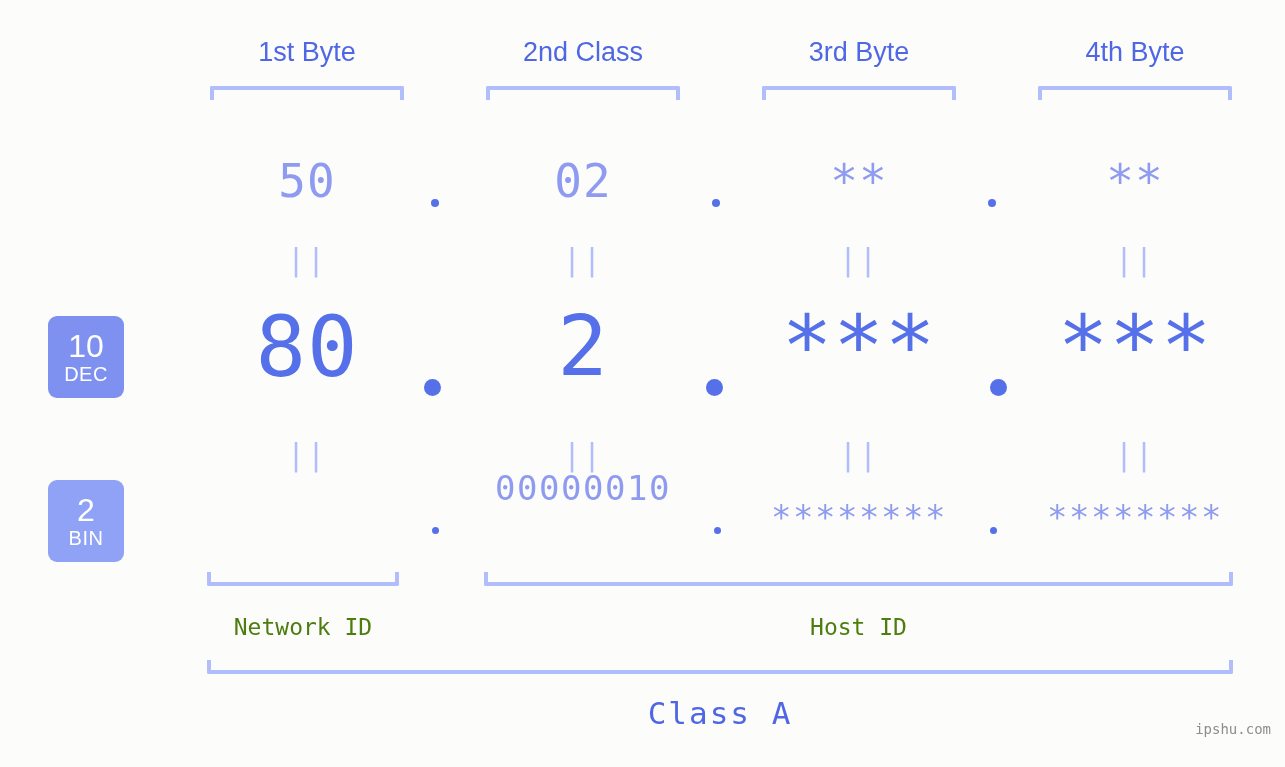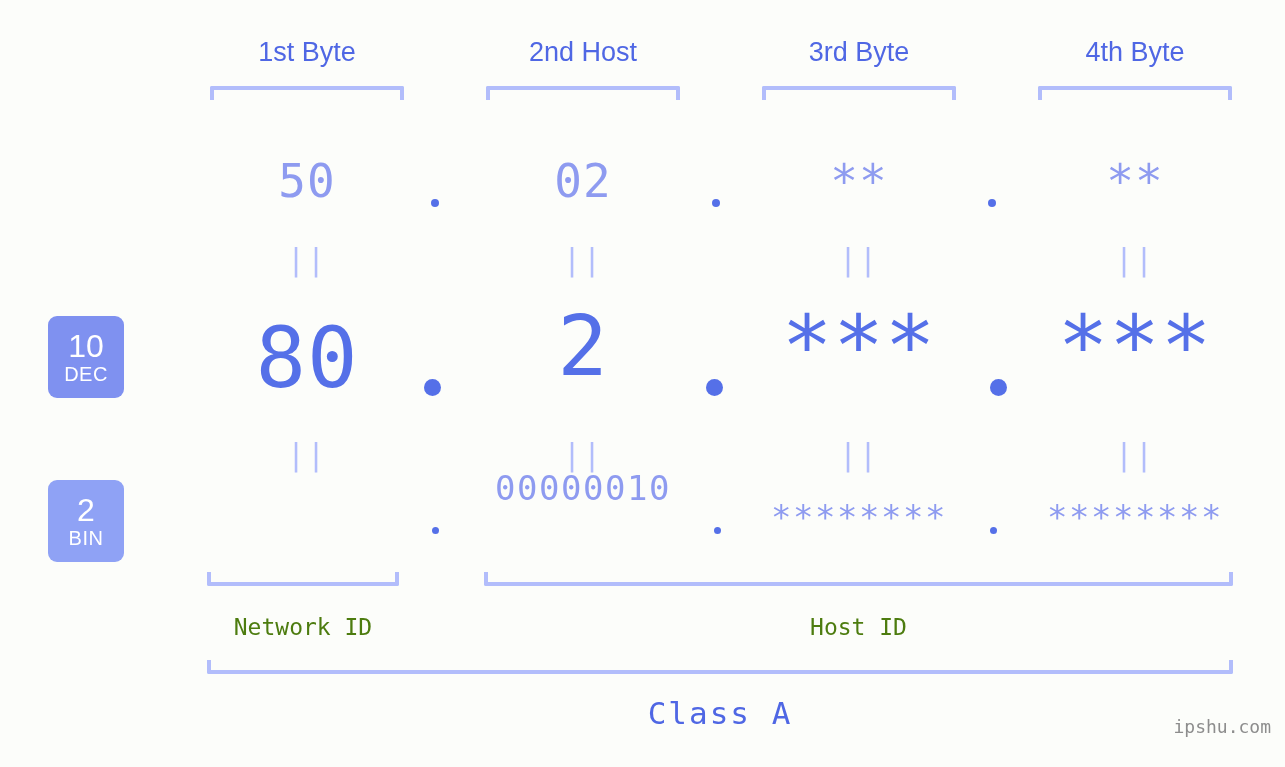--- a/index.html
+++ b/index.html
@@ -143,34 +143,34 @@
     line-height: 36px;
     color: #4f67e4;
     text-align: center;
     white-space: nowrap;
     letter-spacing: 2px;
   }
 
   
   .watermark {
     font-family: "DejaVu Sans Mono", monospace;
-    font-size: 18px;
+    font-size: 14px;
     color: #8d8d8d;
     right: 14px;
     bottom: 30px;
     white-space: nowrap;
   }
 </style>
 </head>
 <body>
 
 <div id="stage">
 
   <div class="abs byte-label" style="left:210px; width:194px;">1st Byte</div>
-  <div class="abs byte-label" style="left:486px; width:194px;">2nd Host</div>
+  <div class="abs byte-label" style="left:486px; width:194px;">2nd Class</div>
   <div class="abs byte-label" style="left:762px; width:194px;">3rd Byte</div>
   <div class="abs byte-label" style="left:1038px; width:194px;">4th Byte</div>
 
   <div class="abs bracket-down" style="left:210px; top:86px; width:194px;"></div>
   <div class="abs bracket-down" style="left:486px; top:86px; width:194px;"></div>
   <div class="abs bracket-down" style="left:762px; top:86px; width:194px;"></div>
   <div class="abs bracket-down" style="left:1038px; top:86px; width:194px;"></div>
 
 
   <div class="abs val hex-val" style="left:210px; top:155px; width:194px;">50</div>
@@ -185,21 +185,21 @@
   <div class="abs eq" style="left:210px; top:244px; width:194px;">||</div>
   <div class="abs eq" style="left:486px; top:244px; width:194px;">||</div>
   <div class="abs eq" style="left:762px; top:244px; width:194px;">||</div>
   <div class="abs eq" style="left:1038px; top:244px; width:194px;">||</div>
 
   <div class="abs base-badge" style="top:316px; background:#7f91f0;">
     <span class="num">10</span>
     <span class="lbl">DEC</span>
   </div>
 
-  <div class="abs val dec-val" style="left:210px; top:312px; width:194px;">80</div>
+  <div class="abs val dec-val" style="left:210px; top:301px; width:194px;">80</div>
   <div class="abs val dec-val" style="left:486px; top:300px; width:194px;">2</div>
   <div class="abs val dec-val" style="left:762px; top:300px; width:194px;">***</div>
   <div class="abs val dec-val" style="left:1038px; top:300px; width:194px;">***</div>
 
   <div class="abs dot dot-dec" style="left:424px; top:379px;"></div>
   <div class="abs dot dot-dec" style="left:706px; top:379px;"></div>
   <div class="abs dot dot-dec" style="left:990px; top:379px;"></div>
 
   <div class="abs eq" style="left:210px; top:439px; width:194px;">||</div>
   <div class="abs eq" style="left:486px; top:439px; width:194px;">||</div>

